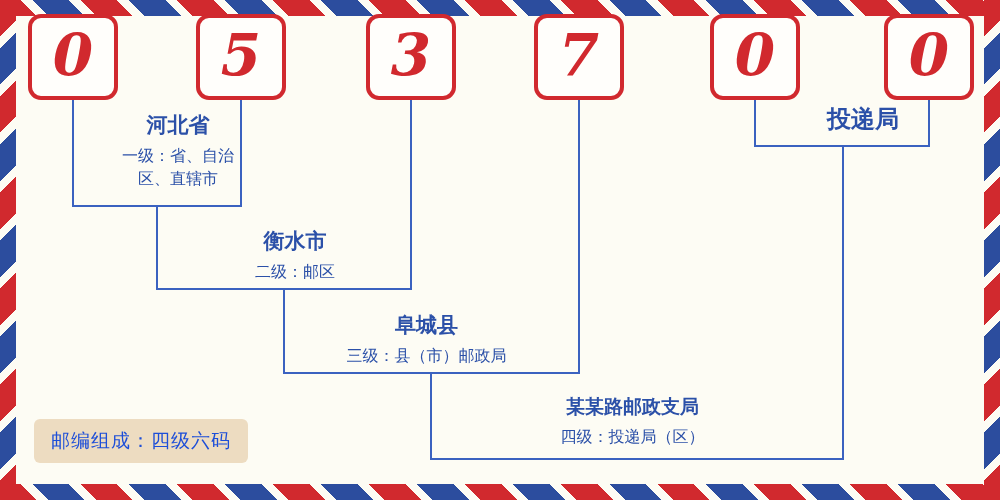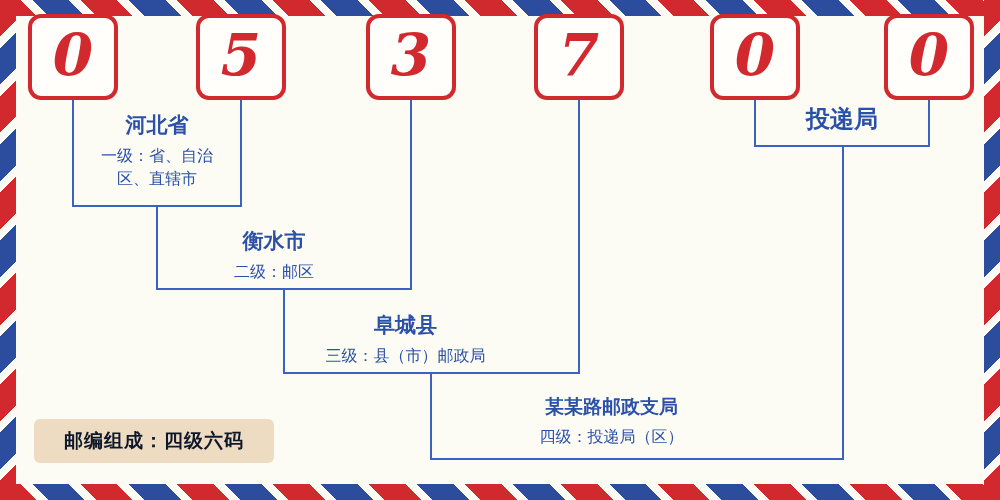--- a/index.html
+++ b/index.html
@@ -42,31 +42,31 @@
     font-family:"DejaVu Serif", serif;
     font-style:italic;font-weight:bold;
     font-size:58px;line-height:1;
     transform:translateY(-2px);
   }
 
   
   .line{position:absolute;background:#3b62c0;}
 
   
-  .label-block{position:absolute;text-align:center;color:#2b50a8;}
+  .label-block{position:absolute;text-align:center;color:#2b50a8;padding-left:21px;}
   .label-title{font-size:21px;font-weight:bold;line-height:1.25;}
   .label-desc{font-size:16px;line-height:1.45;margin-top:6px;}
   .desc-narrow{width:122px;margin:6px auto 0;}
 
   
   .legend{
     position:absolute;left:34px;top:419px;
     background:#eddcc1;border-radius:6px;
-    padding:9px 30px;
-    color:#0f172a;font-size:19px;font-weight:bold;
+    padding:9px 17px;
+    color:#1d4ed8;font-size:19px;font-weight:normal;
     letter-spacing:1px;
   }
 </style>
 </head>
 <body>
 
 <div class="canvas">
 
   <div class="stripe stripe-h stripe-top"></div>
   <div class="stripe stripe-h stripe-bottom"></div>

